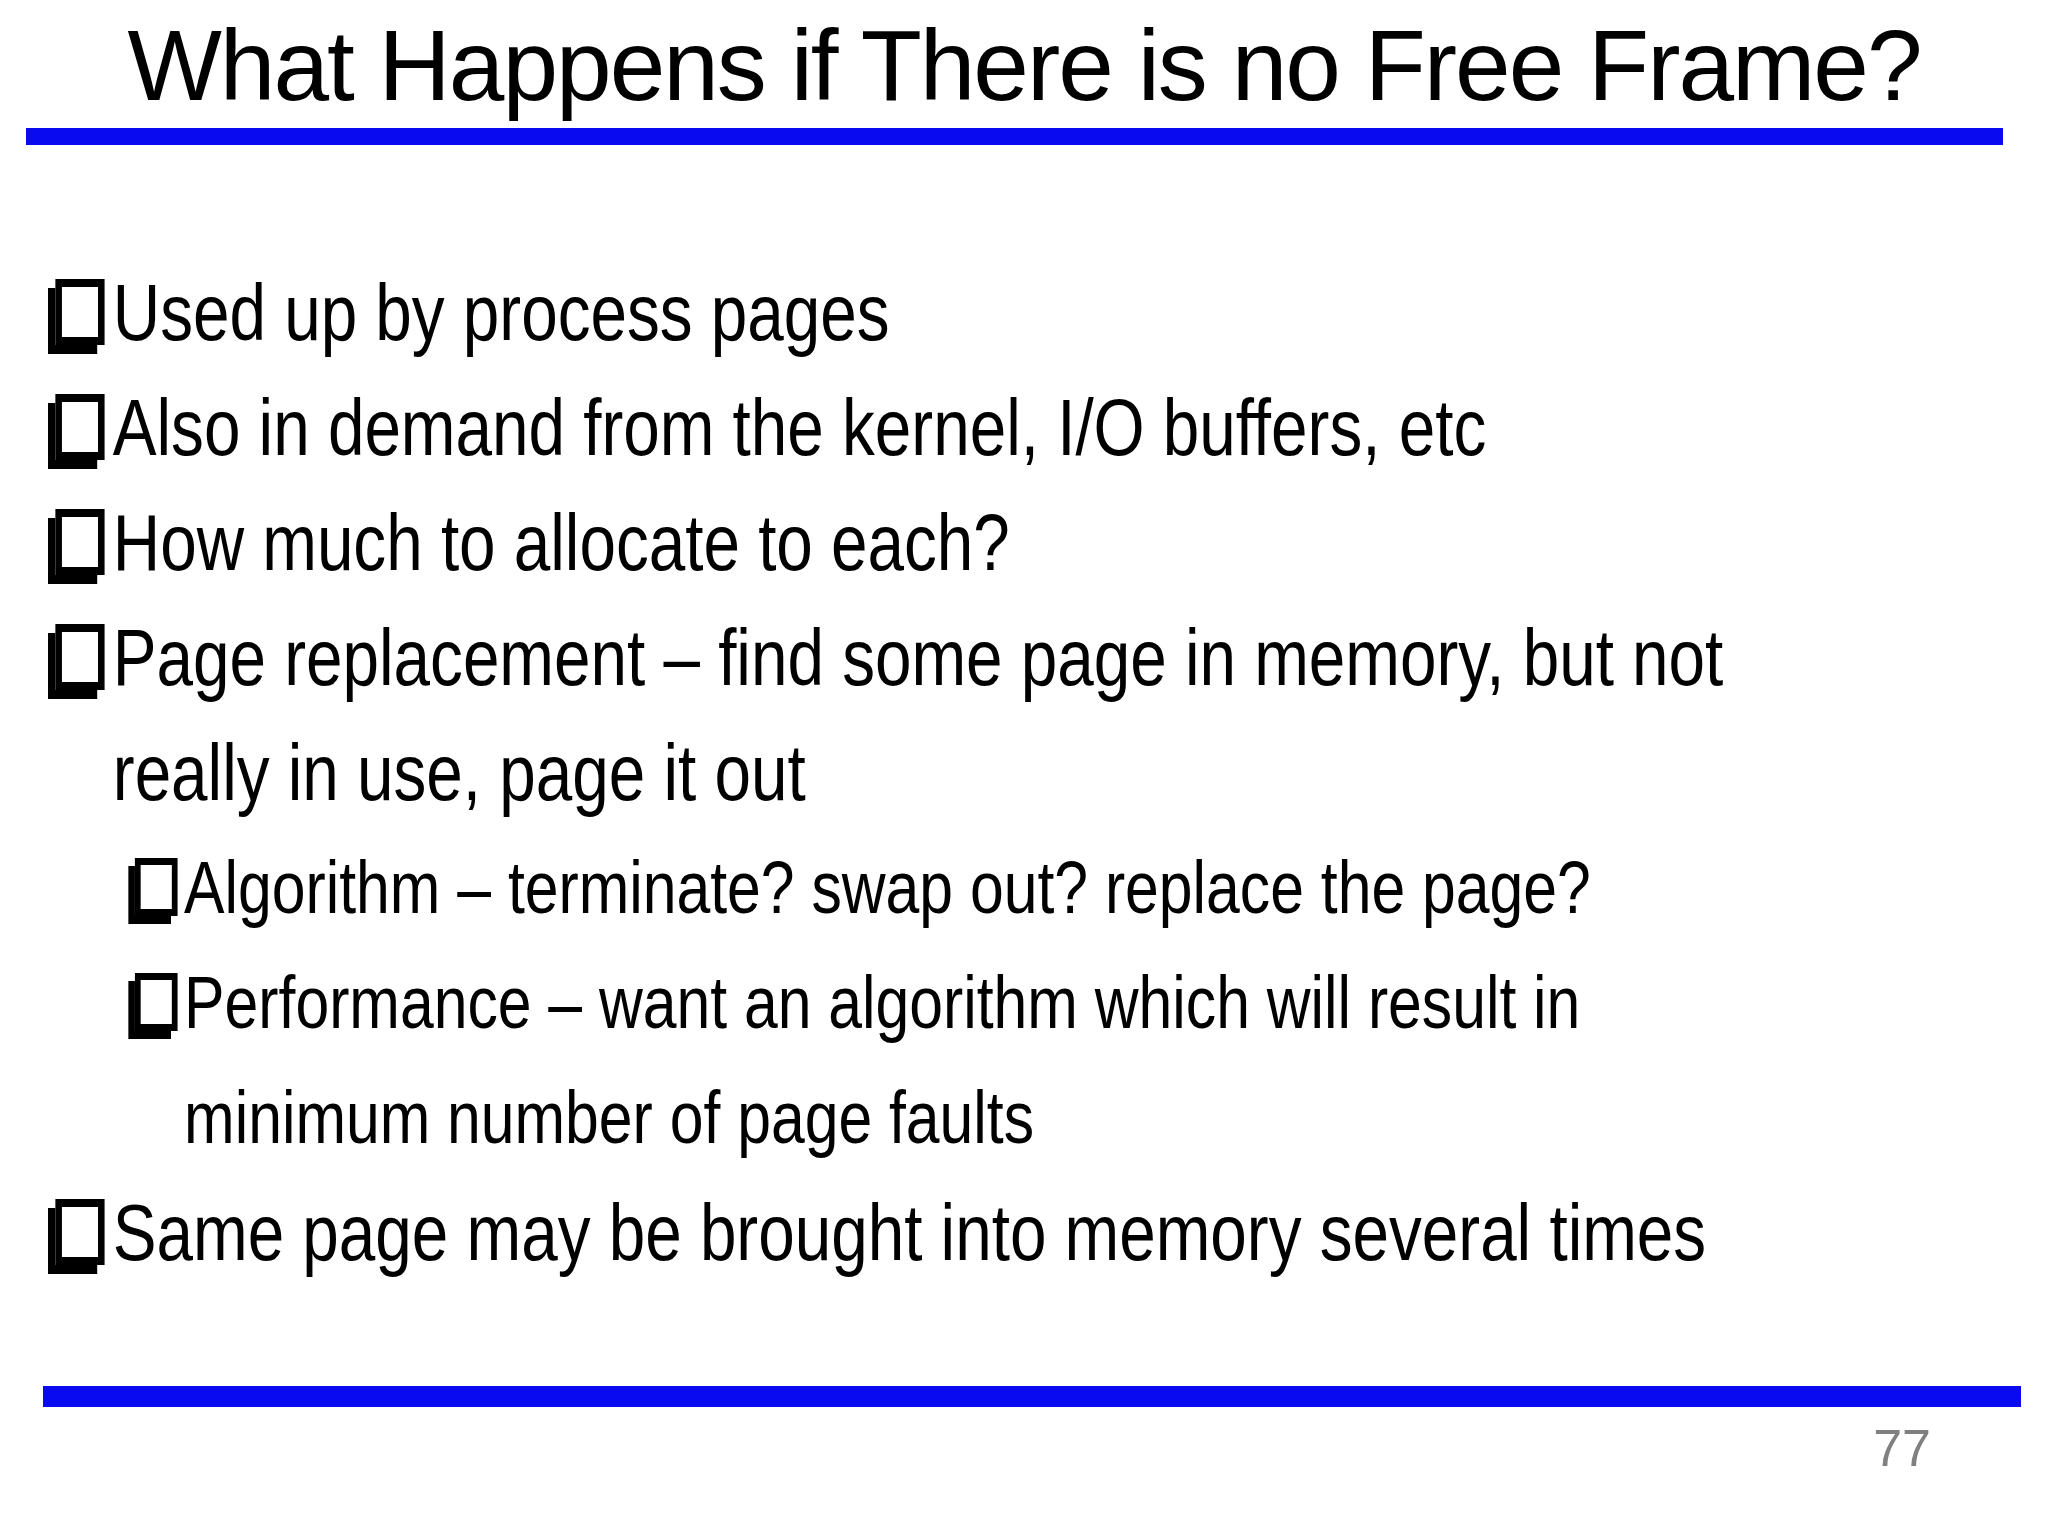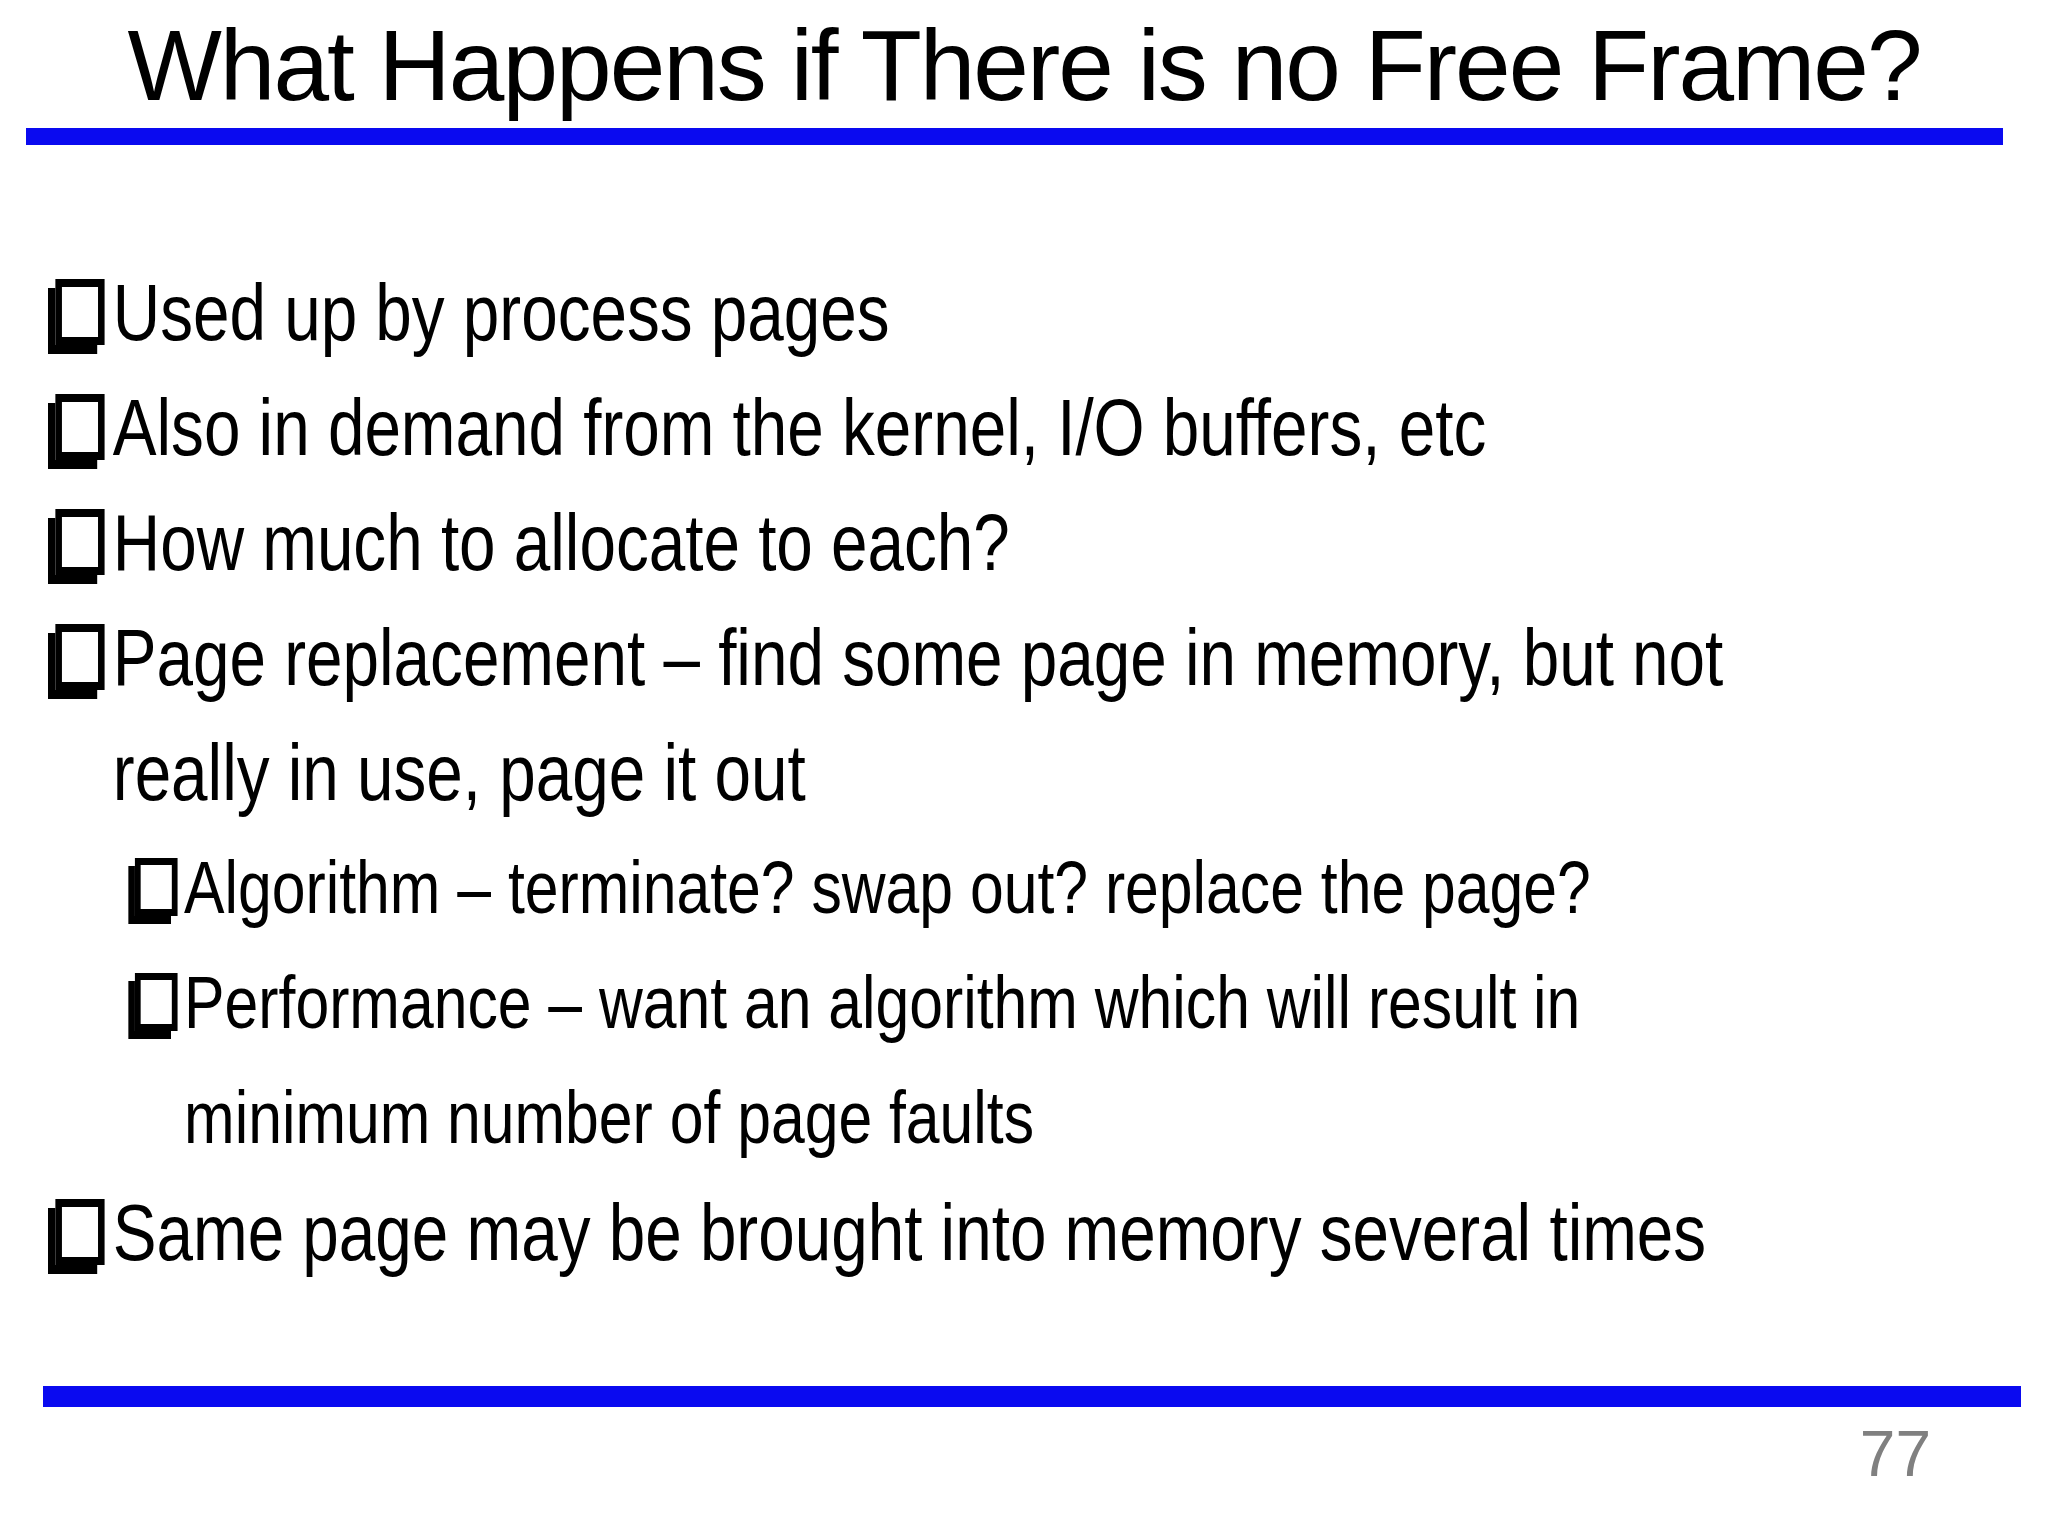--- a/index.html
+++ b/index.html
@@ -89,21 +89,21 @@
     top: 1386px;
     left: 43px;
     right: 27px;
     height: 21px;
     background: var(--accent, #0a0af0);
   }
   .page-number {
     position: absolute;
     top: 1422px;
     right: 117px;
-    font-size: 64px;
+    font-size: 52px;
     line-height: 1;
     color: #808080;
     margin-left: 24px;
   }
 </style>
 </head>
 <body>
 
 <div class="slide">
 

